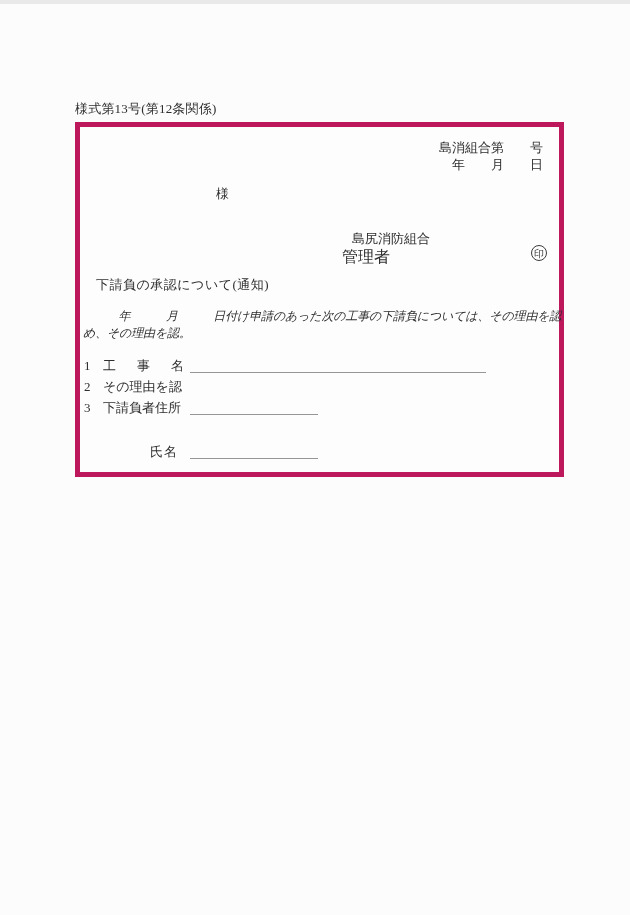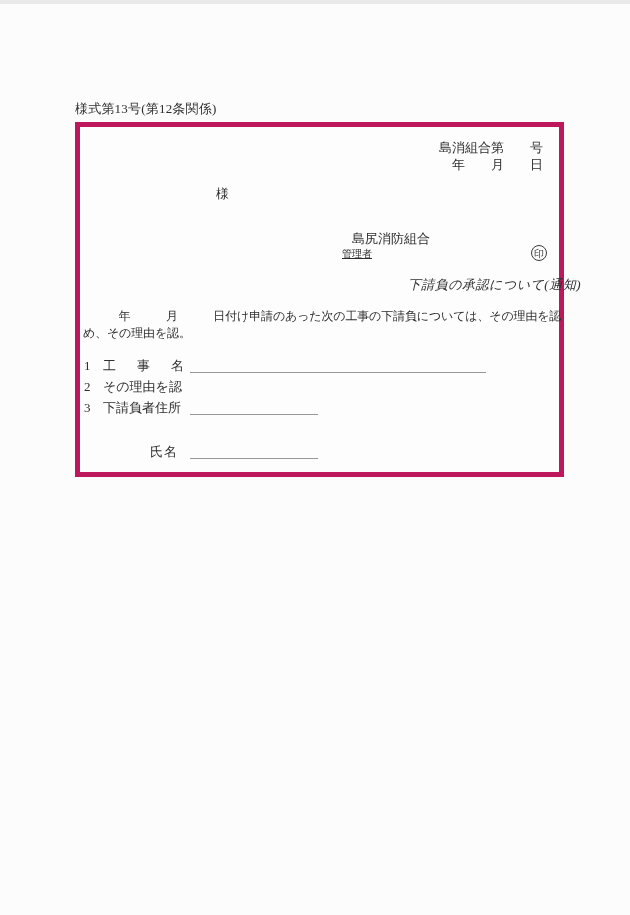--- a/index.html
+++ b/index.html
@@ -29,41 +29,40 @@
   .addressee{
     position:absolute;left:136px;top:58px;
     font-size:13px;
   }
   .issuer-org{
     position:absolute;left:272px;top:103px;
     font-size:13px;
   }
   .issuer-role{
     position:absolute;left:262px;top:120px;
-    font-size:10px;
-    text-decoration:underline;
+    font-size:16px;
   }
   .seal{
     position:absolute;left:451px;top:118px;
     width:16px;height:16px;
     border:1px solid #3a3a3a;border-radius:50%;
     font-size:10px;line-height:16px;text-align:center;
     color:#3a3a3a;
     box-sizing:border-box;
   }
   .doc-title{
     position:absolute;left:16px;right:-22px;top:149px;
-    text-align:right;font-size:13px;letter-spacing:0.5px;font-style:italic;
+    text-align:left;font-size:13px;letter-spacing:0.5px;
   }
   .body-par{
     position:absolute;left:3px;right:2px;top:181px;
     font-size:12px;line-height:17px;letter-spacing:-0.15px;
     white-space:nowrap;
   }
-  .body-par span{display:block;}
+  .body-par span{display:block;font-style:italic;}
   .row{
     position:absolute;left:0;right:0;height:16px;
     font-size:13px;line-height:14px;
   }
   .row .num{position:absolute;left:4px;top:0;}
   .row .lbl{position:absolute;left:23px;top:0;white-space:pre;}
   .row .lbl.sp{letter-spacing:4px;font-family:Liberation Serif, serif;}
   .row .lbl.ra{width:75px;text-align:right;letter-spacing:1px;}
   .uline{
     position:absolute;top:0;height:13px;

